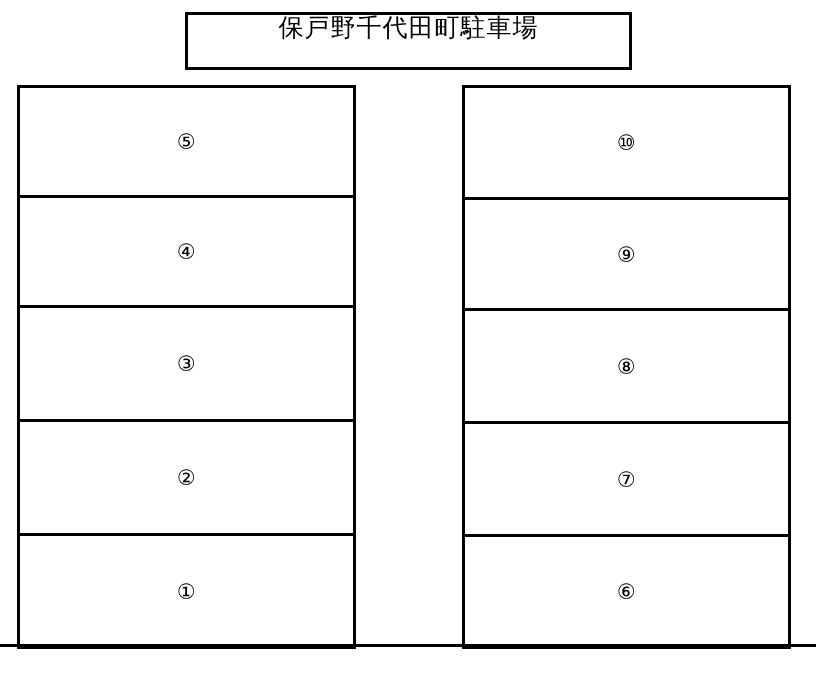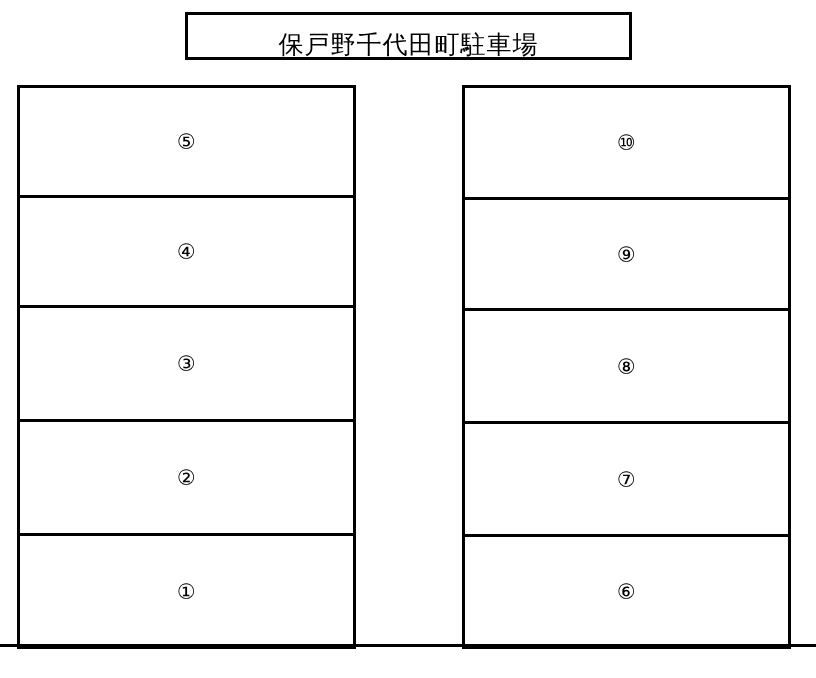--- a/index.html
+++ b/index.html
@@ -14,26 +14,26 @@
     font-family: "Liberation Sans", "DejaVu Sans", sans-serif;
     overflow: hidden;
   }
 
   
   #title-box {
     position: absolute;
     left: 185px;
     top: 12px;
     width: 447px;
-    height: 48px;
+    height: 58px;
     border: 3px solid #000000;
     box-sizing: border-box;
     background: #ffffff;
     display: flex;
-    align-items: flex-end;
+    align-items: flex-start;
     justify-content: center;
   }
   #title-text {
     font-size: 25px;
     letter-spacing: 1px;
     color: #000000;
     white-space: nowrap;
     line-height: 1;
   }
 

